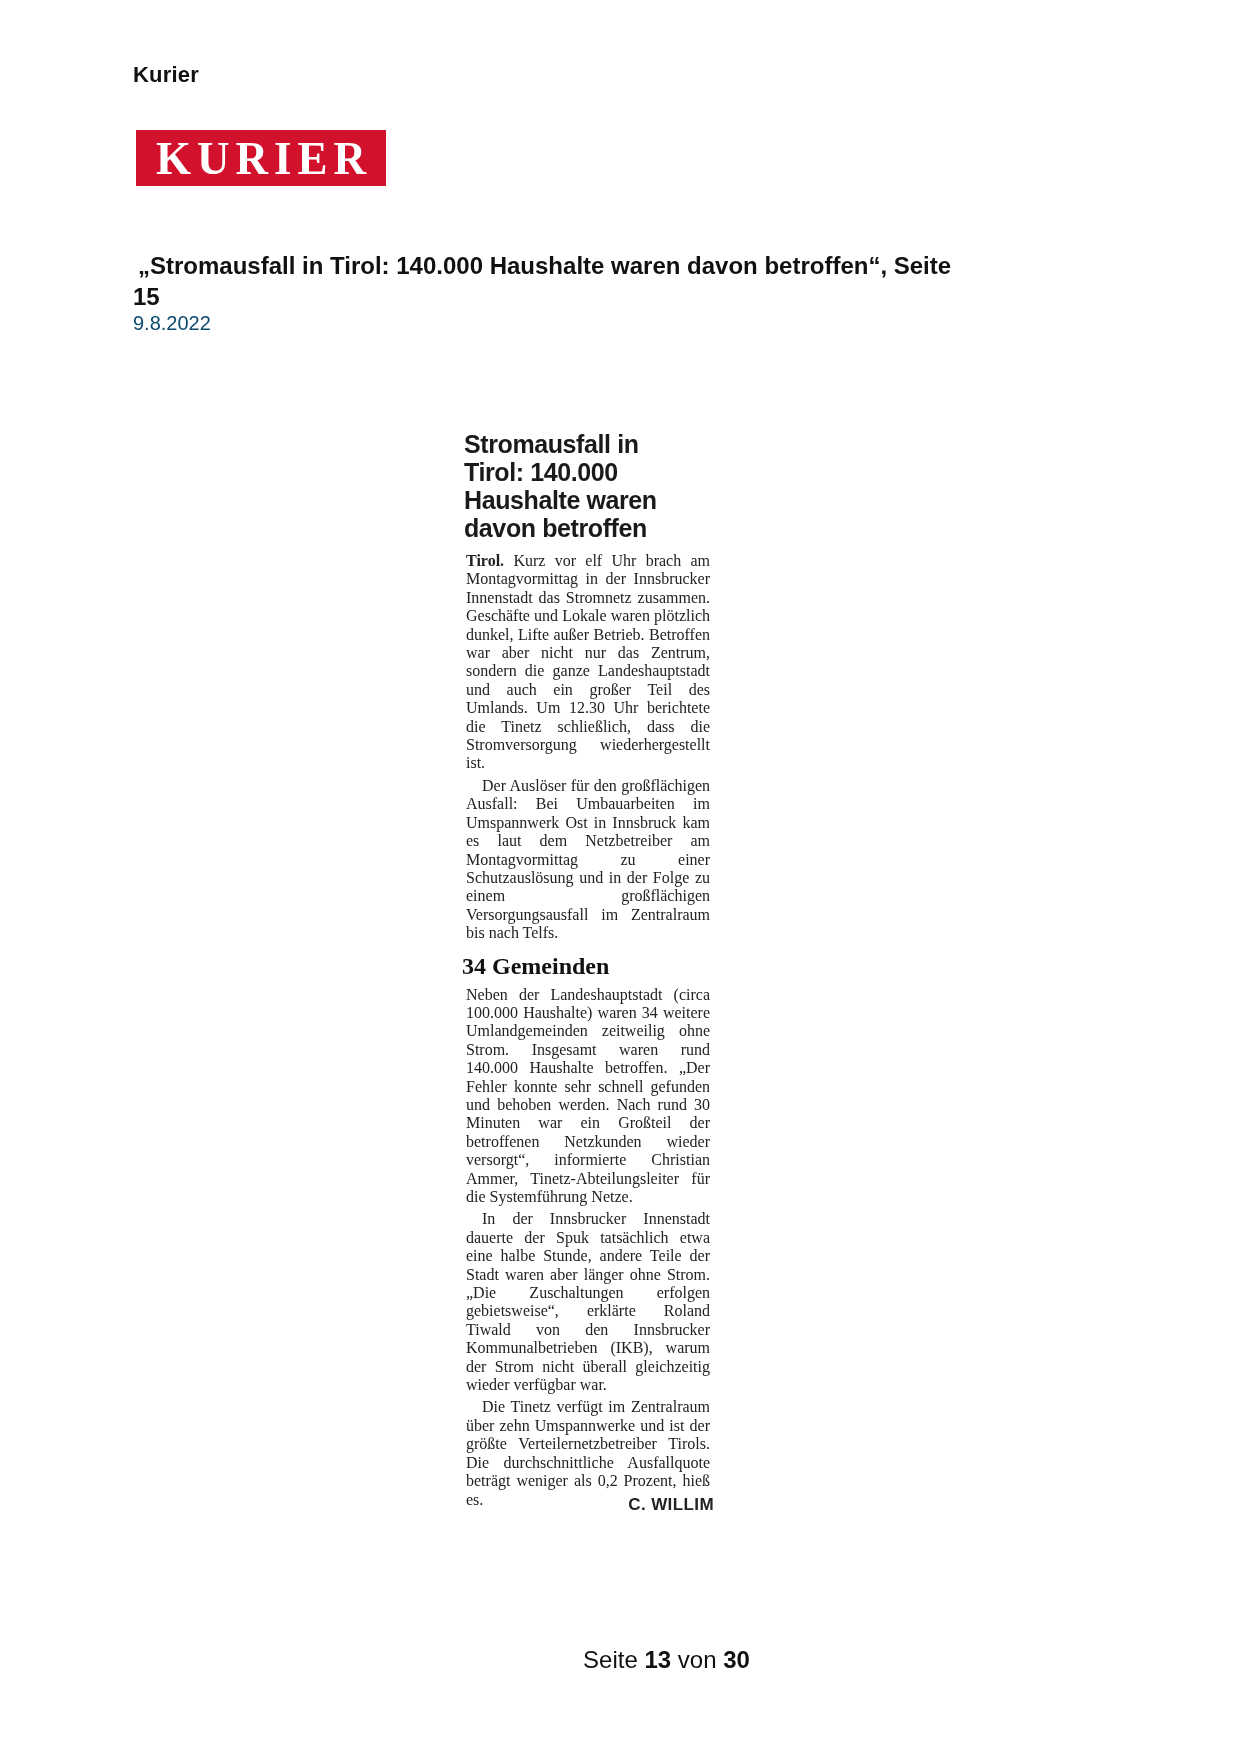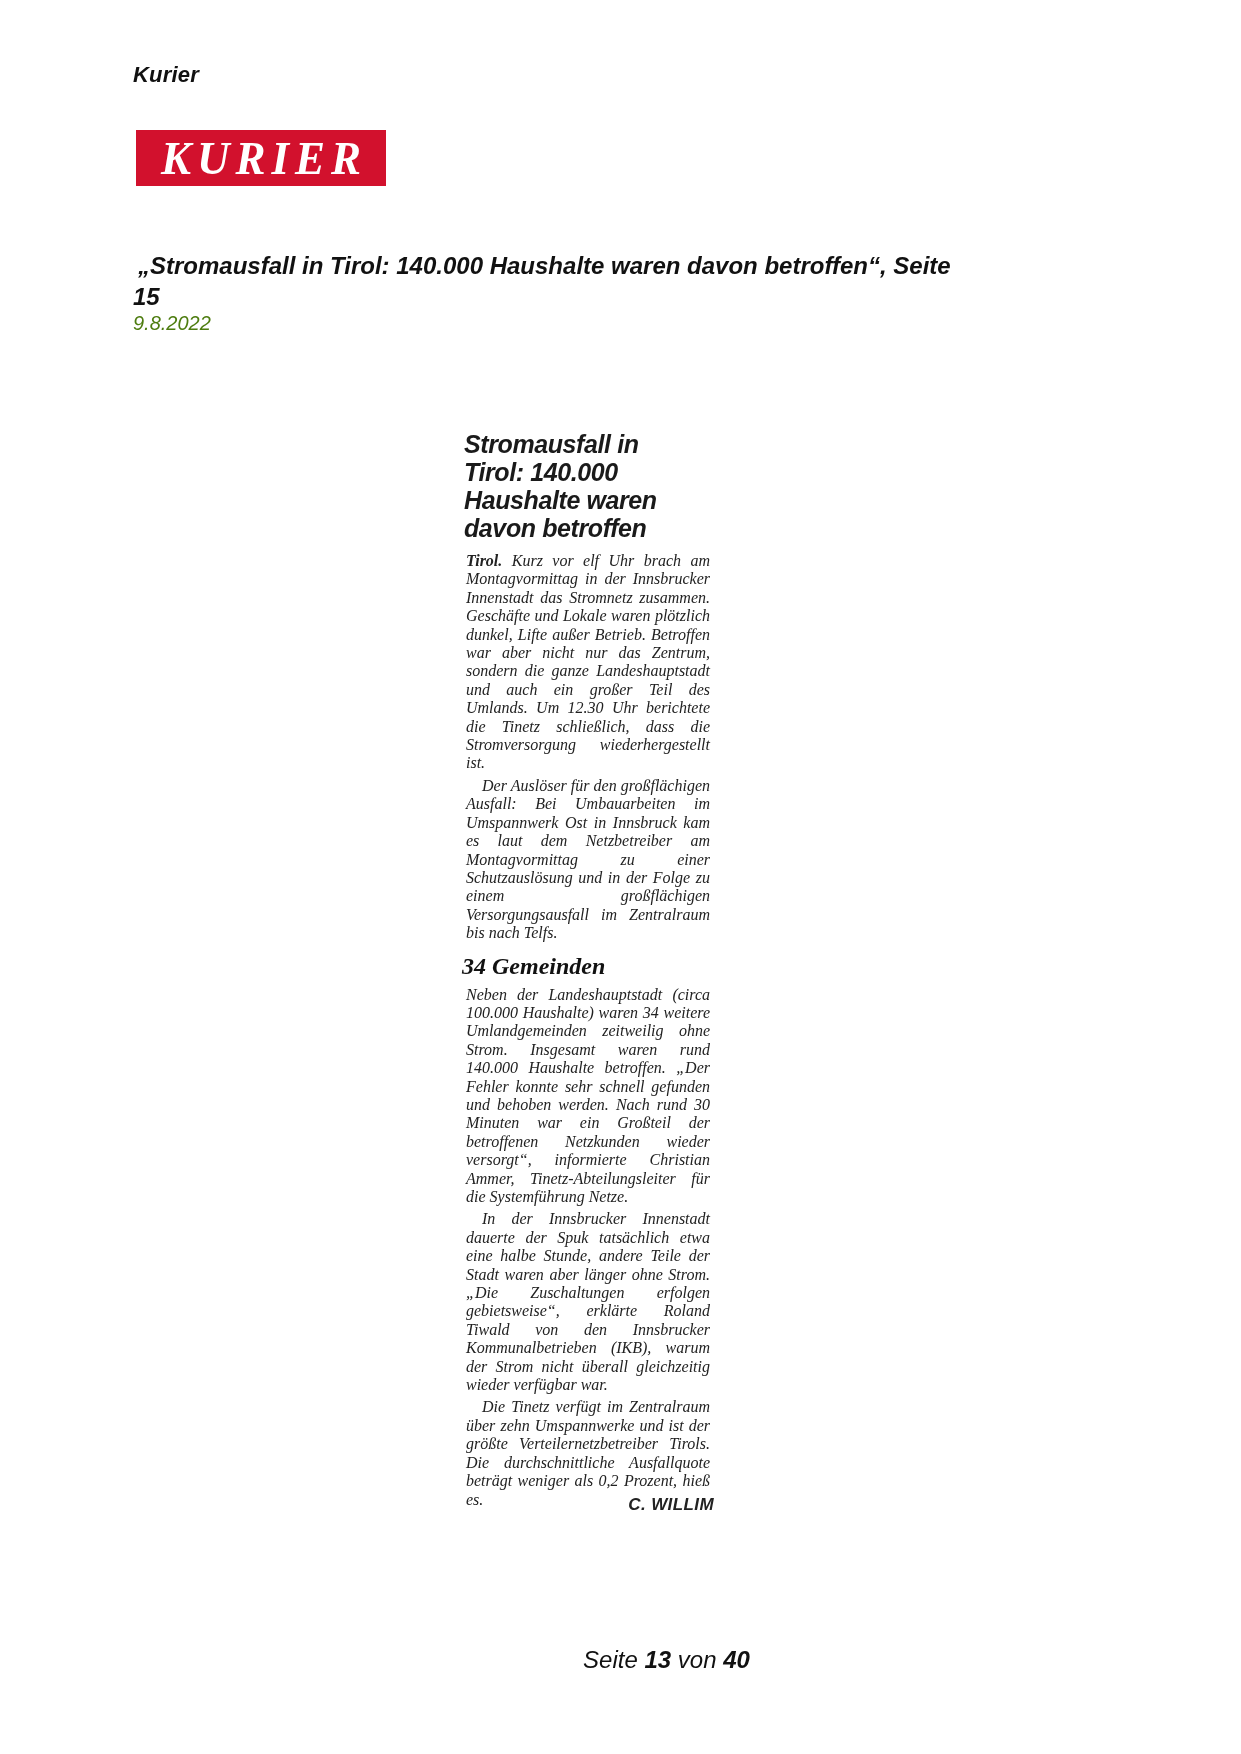--- a/index.html
+++ b/index.html
@@ -5,21 +5,20 @@
   * { box-sizing: border-box; }
   html, body { margin: 0; padding: 0; background: #e8e8e8; }
   .page {
     position: relative;
     width: 1241px;
     height: 1754px;
     margin: 0 auto;
     background: #ffffff;
     font-family: "Liberation Sans", sans-serif;
     overflow: hidden;
-    font-style: italic;
   }
   .doc-source {
     position: absolute;
     left: 133px;
     top: 62px;
     font-weight: 700;
     font-size: 22px;
     color: #111;
     letter-spacing: 0.2px;
   }
@@ -55,21 +54,21 @@
     line-height: 31px;
     color: #111;
     white-space: pre-line;
     text-indent: 5px;
   }
   .doc-date {
     position: absolute;
     left: 133px;
     top: 312px;
     font-size: 20px;
-    color: #4d7c0f;
+    color: #0c4a6e;
   }
   .clipping {
     position: absolute;
     left: 462px;
     top: 430px;
     width: 252px;
   }
   .clip-headline {
     margin: 0 0 10px 2px;
     font-family: "Liberation Sans", sans-serif;
@@ -156,16 +155,16 @@
 
     <p class="body indent">Die Tinetz verfügt im Zentralraum über zehn Umspannwerke und ist der größte Verteilernetzbetreiber Tirols. Die durchschnittliche Ausfallquote beträgt weniger als 0,2 Prozent, hieß es.</p>
 
     <div class="byline">C. WILLIM</div>
   </div>
 
   <div class="footer">
     <span>Seite</span>
     <b>13</b>
     <span>von</span>
-    <b>40</b>
+    <b>30</b>
   </div>
 
 </div>
 
 </body></html>

